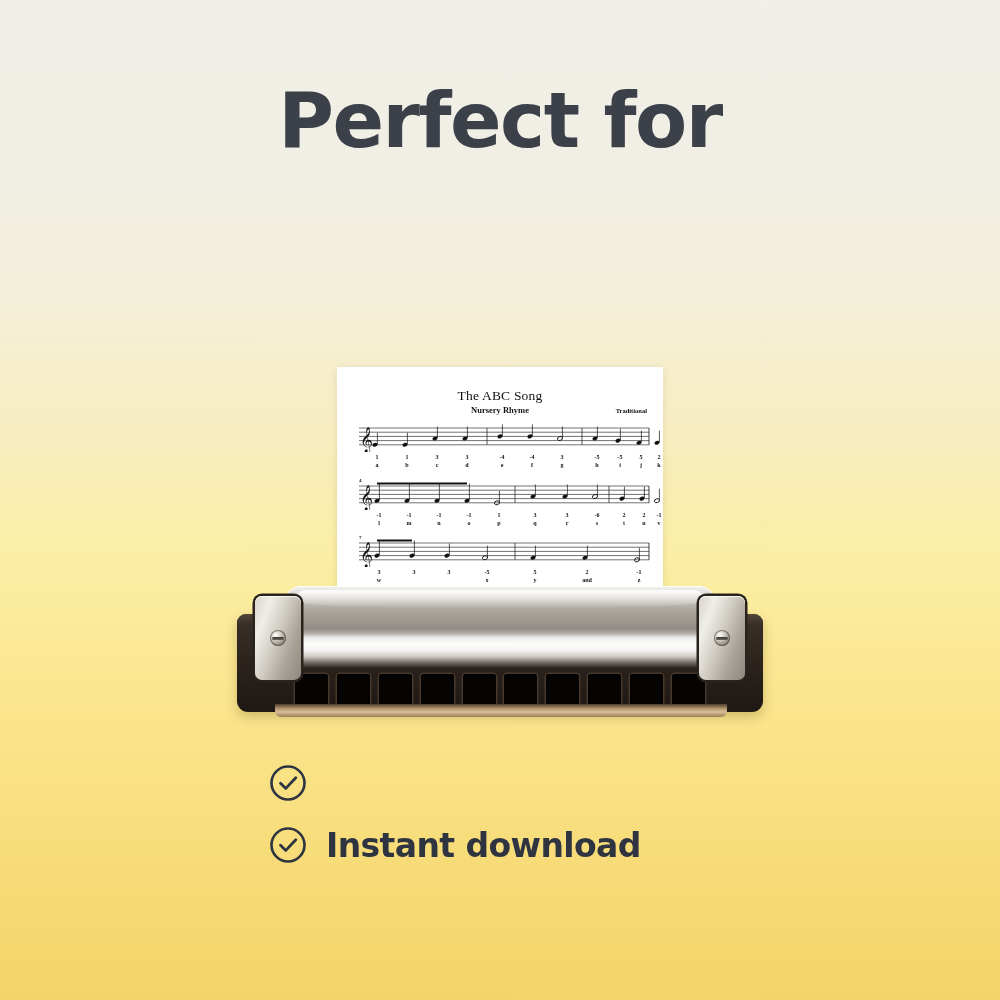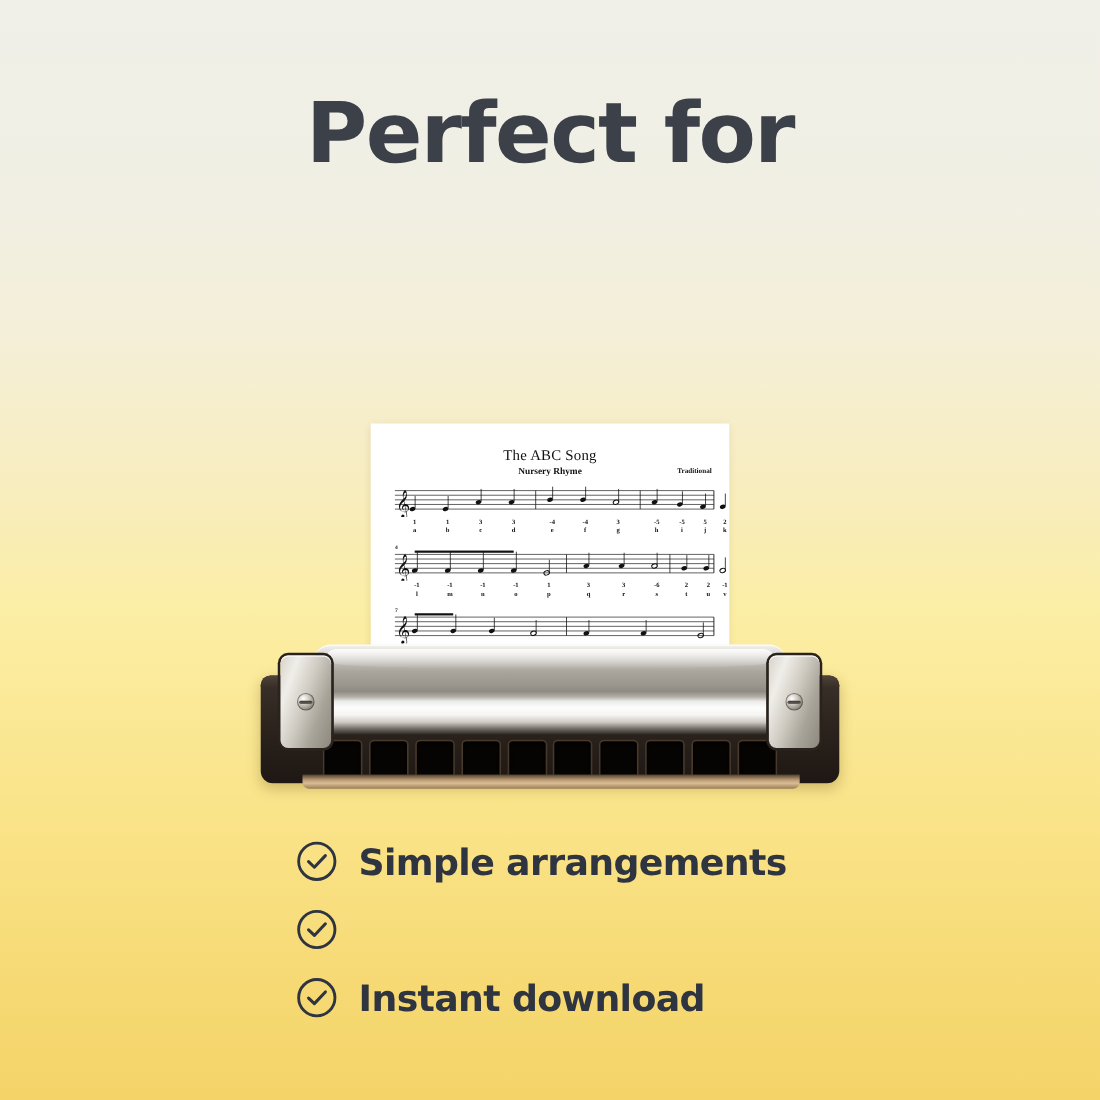--- a/index.html
+++ b/index.html
@@ -50,21 +50,21 @@
   }
   #headline .hl-line {
     display: block;
     white-space: nowrap;
   }
 
   
   #paper {
     position: absolute;
     left: 337px;
-    top: 385px;
+    top: 367px;
     width: 326px;
     height: 230px;
     background: #ffffff;
     box-shadow: 0 2px 7px rgba(120,100,40,0.16);
     overflow: hidden;
   }
   .sheet-title {
     position: absolute;
     top: 21px;
     left: 0;
@@ -606,27 +606,20 @@
       <div class="harp-screw"></div>
     </div>
   </div>
 
   <div id="features">
       <div class="feature-item">
         <svg class="feature-check" viewBox="0 0 40 40">
           <circle cx="20" cy="20" r="16.5" fill="none" stroke="#2e3440" stroke-width="2.6"></circle>
           <path d="M12.5 20.3 L17.8 25.4 L27.8 14.8" fill="none" stroke="#2e3440" stroke-width="2.8" stroke-linecap="round" stroke-linejoin="round"></path>
         </svg>
-        <span class="feature-label">Simple arrangements</span>
-      </div>
-      <div class="feature-item">
-        <svg class="feature-check" viewBox="0 0 40 40">
-          <circle cx="20" cy="20" r="16.5" fill="none" stroke="#2e3440" stroke-width="2.6"></circle>
-          <path d="M12.5 20.3 L17.8 25.4 L27.8 14.8" fill="none" stroke="#2e3440" stroke-width="2.8" stroke-linecap="round" stroke-linejoin="round"></path>
-        </svg>
       </div>
       <div class="feature-item">
         <svg class="feature-check" viewBox="0 0 40 40">
           <circle cx="20" cy="20" r="16.5" fill="none" stroke="#2e3440" stroke-width="2.6"></circle>
           <path d="M12.5 20.3 L17.8 25.4 L27.8 14.8" fill="none" stroke="#2e3440" stroke-width="2.8" stroke-linecap="round" stroke-linejoin="round"></path>
         </svg>
         <span class="feature-label">Instant download</span>
       </div>
     </div>
 

